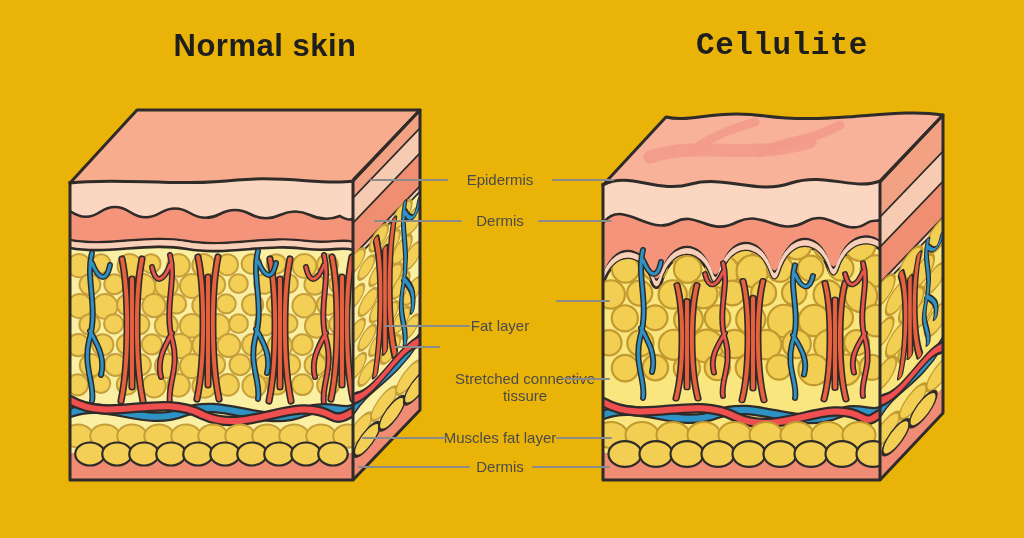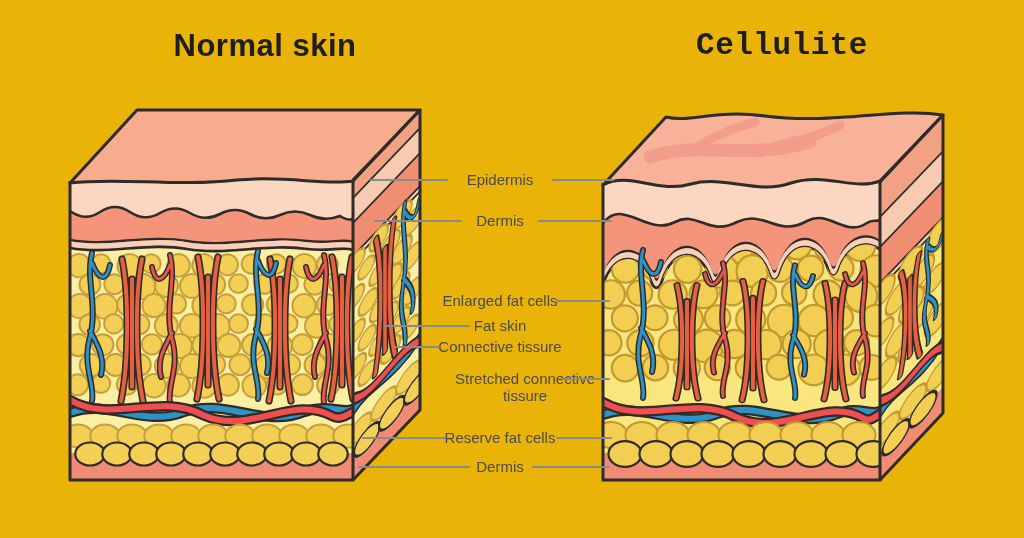--- a/index.html
+++ b/index.html
@@ -481,33 +481,31 @@
   </svg>
 
   <div class="lbl" style="left:370px;top:172px">Epidermis</div>
   <div class="lead" style="left:370px;top:179px;width:78px"></div>
   <div class="lead" style="left:552px;top:179px;width:62px"></div>
 
   <div class="lbl" style="left:370px;top:213px">Dermis</div>
   <div class="lead" style="left:374px;top:220px;width:88px"></div>
   <div class="lead" style="left:538px;top:220px;width:74px"></div>
 
-  <div class="lbl" style="left:370px;top:293px">Enlarged fat cells</div>
   <div class="lead" style="left:556px;top:300px;width:54px"></div>
 
-  <div class="lbl" style="left:370px;top:318px">Fat skin</div>
+  <div class="lbl" style="left:370px;top:318px">Fat layer</div>
   <div class="lead" style="left:384px;top:325px;width:86px"></div>
 
-  <div class="lbl" style="left:370px;top:339px">Connective tissure</div>
   <div class="lead" style="left:394px;top:346px;width:46px"></div>
 
   <div class="lbl lbl-narrow" style="left:450px;top:371px">Stretched connective tissure</div>
   <div class="lead" style="left:562px;top:378px;width:48px"></div>
 
-  <div class="lbl" style="left:370px;top:430px">Reserve fat cells</div>
+  <div class="lbl" style="left:370px;top:430px">Muscles fat layer</div>
   <div class="lead" style="left:362px;top:437px;width:84px"></div>
   <div class="lead" style="left:556px;top:437px;width:56px"></div>
 
   <div class="lbl" style="left:370px;top:459px">Dermis</div>
   <div class="lead" style="left:358px;top:466px;width:112px"></div>
   <div class="lead" style="left:532px;top:466px;width:78px"></div>
 
 </div>
 
 </body></html>

